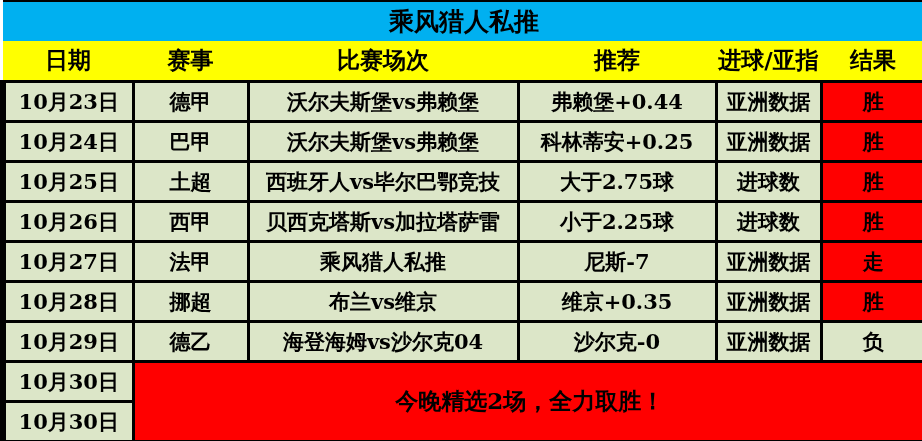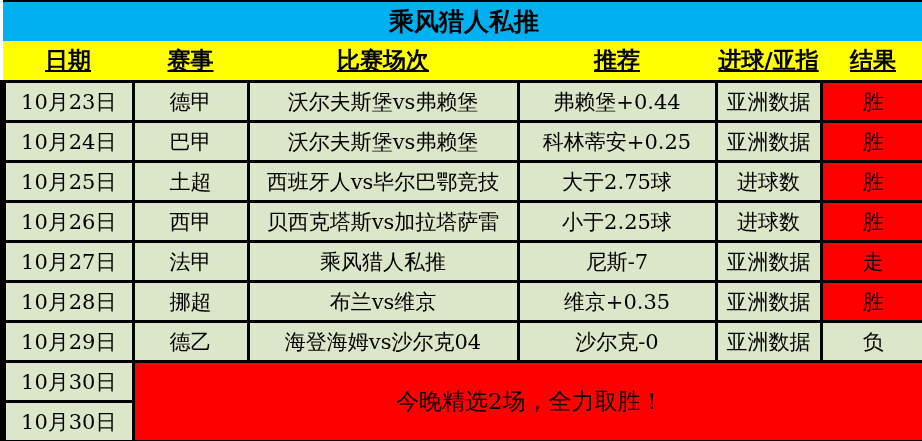--- a/index.html
+++ b/index.html
@@ -7,34 +7,33 @@
     width:922px;height:441px;overflow:hidden;
     background:#ffffff;
     font-family:"DejaVu Serif","Liberation Serif",serif;
     color:#000;
   }
   table{
     border-collapse:collapse;
     table-layout:fixed;
     width:922px;
   }
-  td{padding:0;vertical-align:middle;text-align:center;overflow:hidden;white-space:nowrap;}
+  td{padding:0;vertical-align:middle;text-align:center;overflow:hidden;white-space:nowrap;font-weight:bold;}
   .title-cell{
     background:var(--title-bg,#00B0F0);
     height:39px;
     border-top:2px solid #000;
     font-weight:bold;
     font-size:25px;
   }
   .header-cell{
     background:var(--header-bg,#FFFF00);
     height:39px;
     font-weight:bold;
     font-size:23px;
-    text-decoration:underline;
   }
   .cell{
     background:var(--cell-bg,#DCE6C8);
     border:3px solid #000;
     height:37px;
     font-size:21px;
   }
   .cell:first-child{border-left-width:6px;}
   .win{background:var(--win-bg,#FF0000);}
   .banner{

